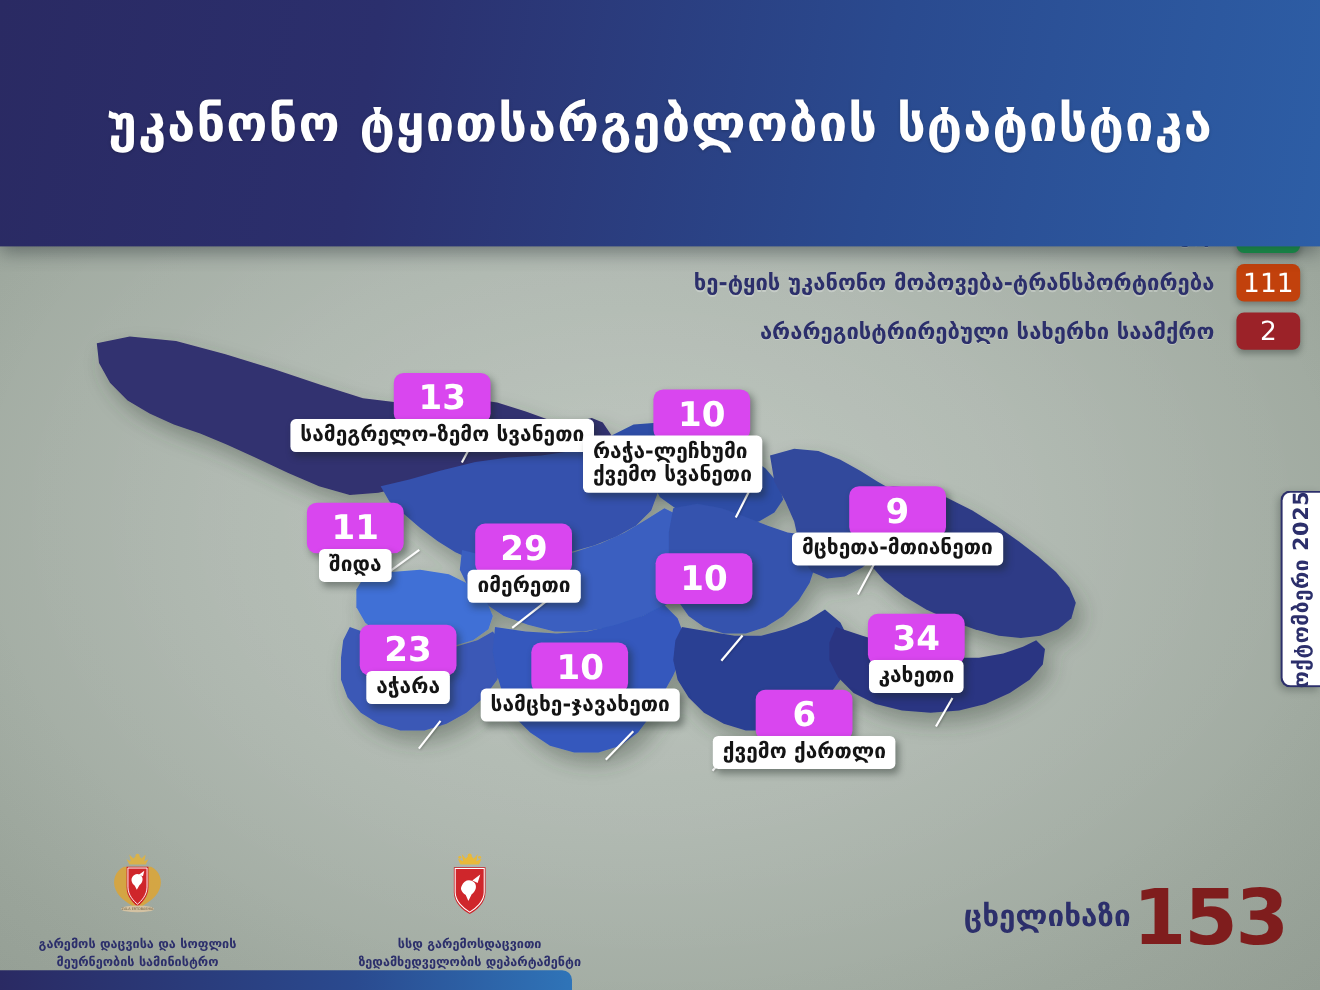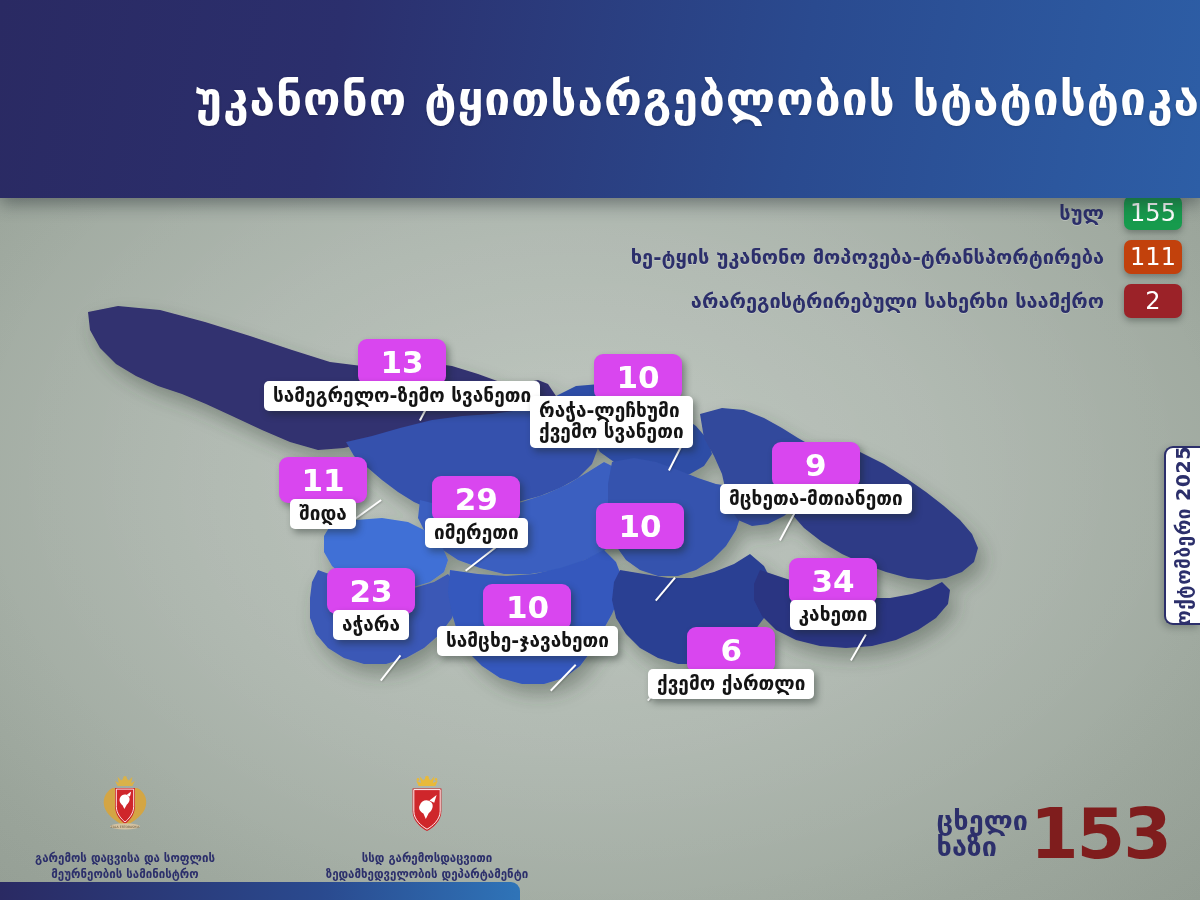--- a/index.html
+++ b/index.html
@@ -17,24 +17,24 @@
     background:
       radial-gradient(ellipse 900px 620px at 47% 55%, #b9c2ba 0%, #aeb7af 42%, #9fa99f 78%, #99a399 100%);
   }
   .bg-vig{
     position:absolute;inset:0;
     background:radial-gradient(ellipse 1100px 760px at 50% 52%, rgba(255,255,255,0.10) 0%, rgba(255,255,255,0) 55%, rgba(60,70,62,0.14) 100%);
   }
 
   
   .header{
-    position:absolute;left:0;top:0;width:1200px;height:198px;
+    position:absolute;left:0;top:0;width:1200px;height:224px;
     background:linear-gradient(100deg,#2a2a63 0%,#2b2f6d 28%,#2a4a8f 66%,#2d5ea6 100%);
     box-shadow:0 6px 16px rgba(30,40,45,0.45);
-    display:flex;align-items:center;justify-content:flex-end;
+    display:flex;align-items:center;justify-content:center;
     z-index:8;
   }
   .header-title{
     color:#ffffff;
     font-size:46px;
     letter-spacing:1px;
     font-weight:700;
     text-align:center;
     line-height:1.1;
     white-space:nowrap;
@@ -112,21 +112,21 @@
   .logo-block{width:206px;display:flex;flex-direction:column;align-items:center;}
   .logo-cap{
     margin-top:16px;color:#2c2f6b;font-size:11.5px;font-weight:700;
     text-align:center;line-height:1.35;
   }
   .hotline{
     position:absolute;right:30px;bottom:36px;
     display:flex;align-items:center;gap:2px;
   }
   .hl-words{
-    display:flex;flex-direction:column;align-items:flex-start;
+    display:flex;flex-direction:row;align-items:flex-start;
     color:#2c2f6b;font-size:27px;font-weight:700;line-height:0.96;letter-spacing:0px;
   }
   .hl-num{color:#7f1d1d;font-size:70px;font-weight:800;line-height:0.85;letter-spacing:-2px;}
   .bottombar{
     position:absolute;left:0;bottom:0;width:520px;height:18px;
     background:linear-gradient(90deg,#2a2a63 0%,#2a4a8f 62%,#2f74b8 100%);
     border-radius:0 9px 0 0;
   }
 </style>
 </head>

